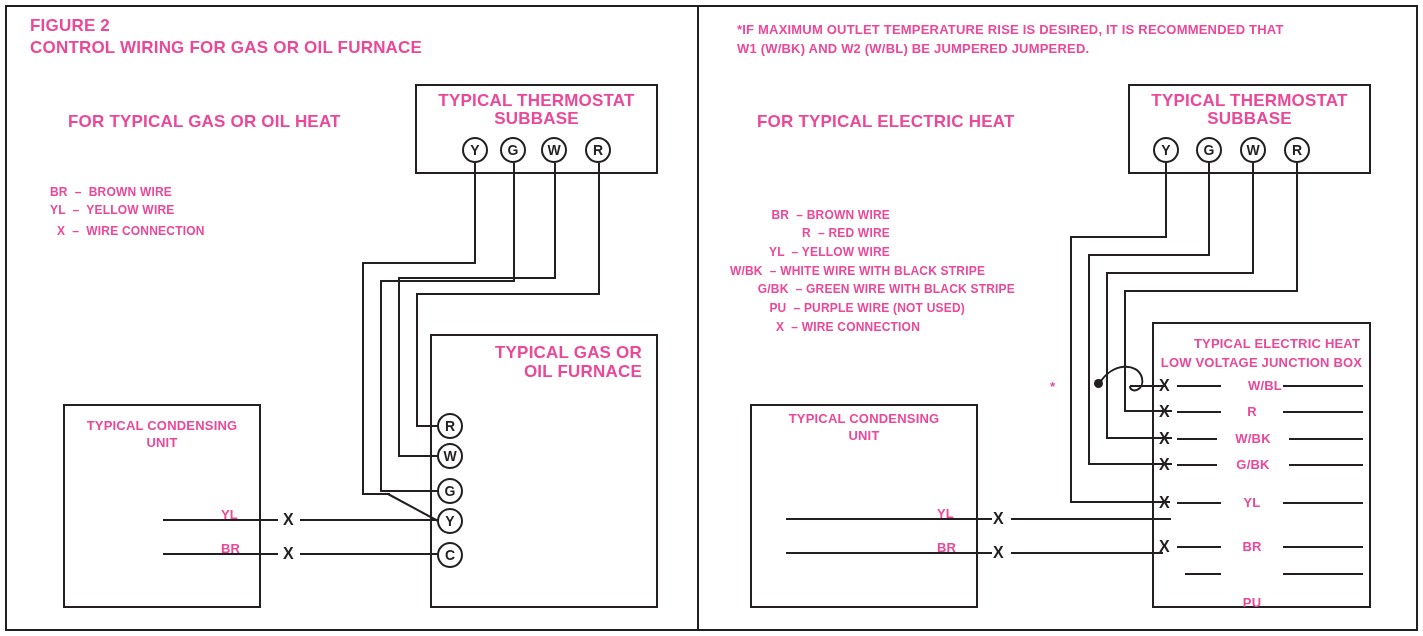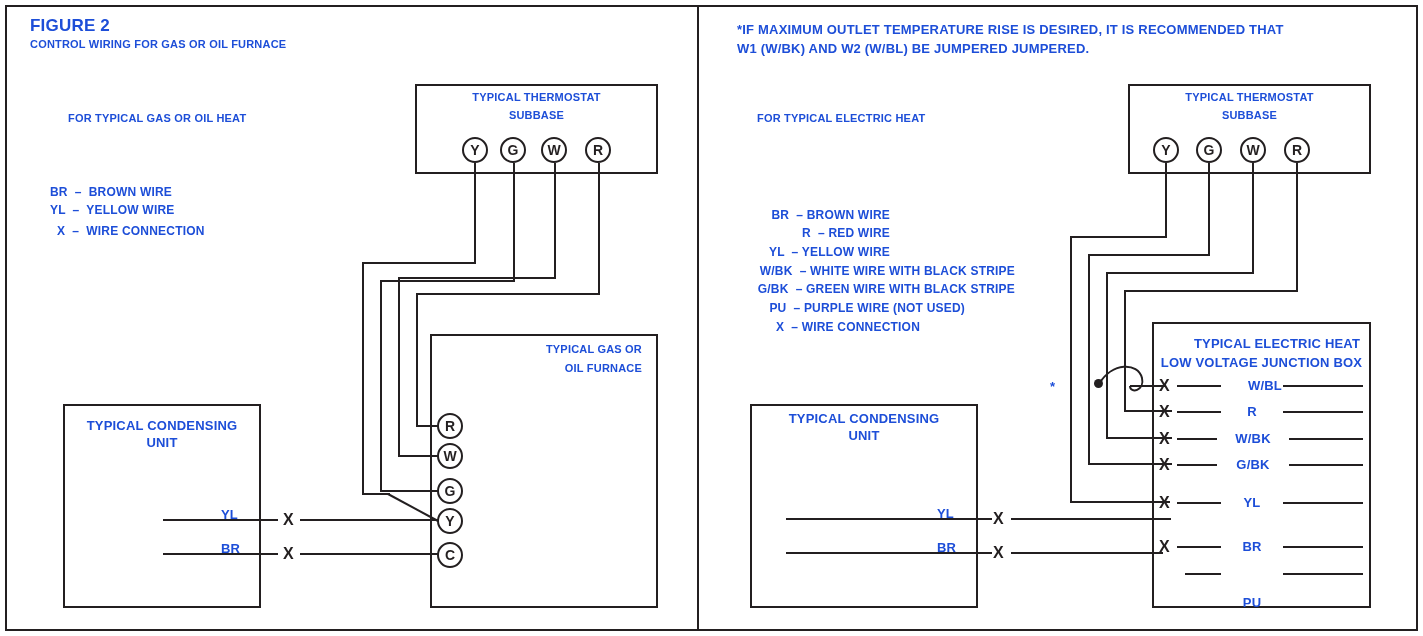--- a/index.html
+++ b/index.html
@@ -30,21 +30,21 @@
   .divider {
     position: absolute;
     left: 697px;
     top: 5px;
     width: 2px;
     height: 626px;
     background: #231f20;
   }
   .txt {
     position: absolute;
-    color: #1d4ed8;
+    color: #ec4899;
     white-space: pre;
     letter-spacing: 0.2px;
   }
   .box {
     position: absolute;
     border: 2px solid #231f20;
     box-sizing: border-box;
     background: transparent;
   }
   .wire {
@@ -75,21 +75,21 @@
     line-height: 1;
   }
   .dot {
     position: absolute;
     width: 9px;
     height: 9px;
     border-radius: 50%;
     background: #231f20;
   }
   .title-lg { font-size: 17px; font-weight: bold; }
-  .title-md { font-size: 11px; font-weight: bold; }
+  .title-md { font-size: 17px; font-weight: bold; }
   .label-13 { font-size: 13px; font-weight: bold; }
   .label-12 { font-size: 12px; font-weight: bold; }
   .ctr { text-align: center; }
   .rgt { text-align: right; }
   svg.loop {
     position: absolute;
     overflow: visible;
   }
 </style>
 </head>
@@ -166,21 +166,21 @@
   <div class="wire hw" style="left:300px; top:553px; width:138px;"></div>
 
   <div class="txt label-13" style="left:737px; top:22px;">*IF MAXIMUM OUTLET TEMPERATURE RISE IS DESIRED, IT IS RECOMMENDED THAT</div>
   <div class="txt label-13" style="left:737px; top:41px;">W1 (W/BK) AND W2 (W/BL) BE JUMPERED JUMPERED.</div>
 
   <div class="txt title-md" style="left:757px; top:112px;">FOR TYPICAL ELECTRIC HEAT</div>
 
   <div class="txt label-12 rgt" style="left:700px; top:208px; width:190px;">BR  – BROWN WIRE</div>
   <div class="txt label-12 rgt" style="left:700px; top:226px; width:190px;">R  – RED WIRE</div>
   <div class="txt label-12 rgt" style="left:700px; top:245px; width:190px;">YL  – YELLOW WIRE</div>
-  <div class="txt label-12 rgt" style="left:700px; top:264px; width:315px;">W/BK  – WHITE WIRE WITH BLACK STRIPE</div>
+  <div class="txt label-12 rgt" style="left:700px; top:264px; width:315px;text-align:center;">W/BK  – WHITE WIRE WITH BLACK STRIPE</div>
   <div class="txt label-12 rgt" style="left:700px; top:301px; width:265px;">PU  – PURPLE WIRE (NOT USED)</div>
   <div class="txt label-12 rgt" style="left:700px; top:282px; width:315px;">G/BK  – GREEN WIRE WITH BLACK STRIPE</div>
   <div class="txt label-12 rgt" style="left:700px; top:320px; width:220px;">X  – WIRE CONNECTION</div>
 
   <div class="box" style="left:1128px; top:84px; width:243px; height:90px;"></div>
   <div class="txt title-md ctr" style="left:1128px; top:91px; width:243px;">TYPICAL THERMOSTAT</div>
   <div class="txt title-md ctr" style="left:1128px; top:109px; width:243px;">SUBBASE</div>
 
   <div class="term" style="left:1153px; top:137px;">Y</div>
   <div class="term" style="left:1196px; top:137px;">G</div>

